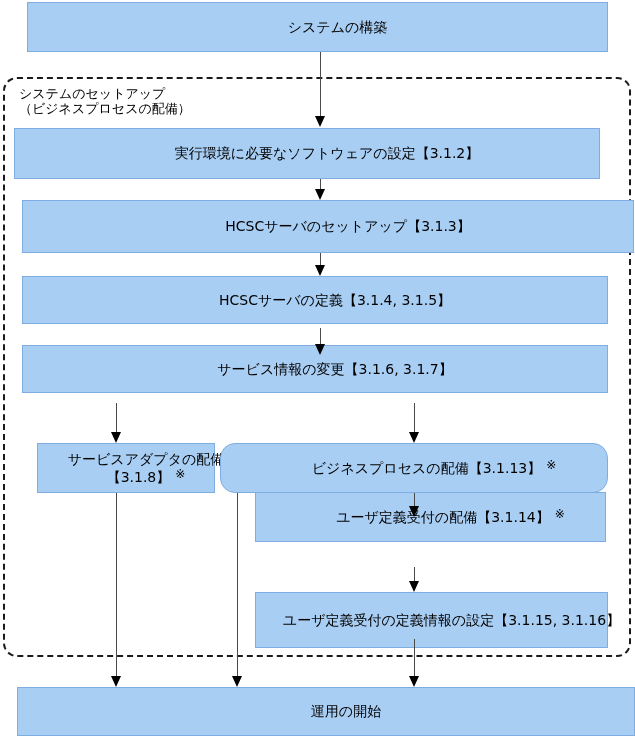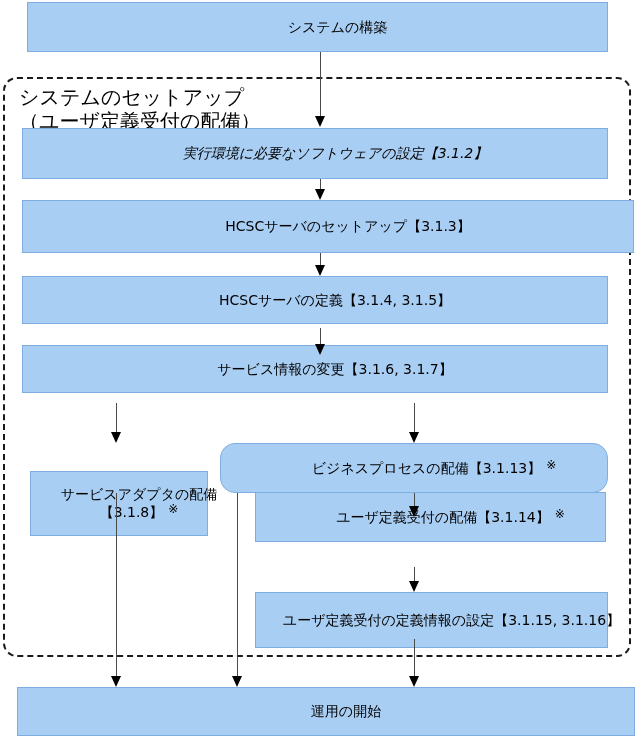--- a/index.html
+++ b/index.html
@@ -42,21 +42,21 @@
   .group{
     position:absolute;
     border:2px dashed var(--dash);
     border-radius:14px;
     box-sizing:border-box;
     background:transparent;
   }
   .group-label{
     position:absolute;
     left:19px;top:86px;
-    font-size:20px;
+    font-size:13px;
     line-height:1.18;
     white-space:pre;
   }
   .arrow{
     position:absolute;
     width:1px;
     background:var(--arrow);
   }
   .arrow .head{
     position:absolute;
@@ -70,39 +70,39 @@
 </head>
 <body>
 
 <div class="canvas">
 
   <div class="fbox" style="left:27px;top:2px;width:581px;height:50px;">
     <span>システムの構築</span>
   </div>
 
   <div class="group" style="left:3px;top:77px;width:628px;height:580px;"></div>
-  <div class="group-label"><span>システムのセットアップ</span><br><span>（ユーザ定義受付の配備）</span></div>
+  <div class="group-label"><span>システムのセットアップ</span><br><span>（ビジネスプロセスの配備）</span></div>
 
-  <div class="fbox" style="left:22px;top:128px;width:586px;height:51px;font-style:italic;">
+  <div class="fbox" style="left:14px;top:128px;width:586px;height:51px;">
     <span>実行環境に必要なソフトウェアの設定【3.1.2】</span>
   </div>
 
   <div class="fbox" style="left:22px;top:200px;width:612px;height:53px;">
     <span>HCSCサーバのセットアップ【3.1.3】</span>
   </div>
 
   <div class="fbox" style="left:22px;top:276px;width:586px;height:48px;">
     <span>HCSCサーバの定義【3.1.4, 3.1.5】</span>
   </div>
 
   <div class="fbox" style="left:22px;top:345px;width:586px;height:48px;">
     <span>サービス情報の変更【3.1.6, 3.1.7】</span>
   </div>
 
-  <div class="fbox" style="left:30px;top:443px;width:178px;height:65px;margin-top:28px;">
+  <div class="fbox" style="left:37px;top:443px;width:178px;height:50px;">
     <span>サービスアダプタの配備</span>
     <span class="row">
       <span>【3.1.8】</span>
       <span class="refmark">※</span>
     </span>
   </div>
 
   <div class="fbox" style="left:220px;top:443px;width:388px;height:50px;border-radius:15px;">
     <span class="row">
       <span>ビジネスプロセスの配備【3.1.13】</span>

